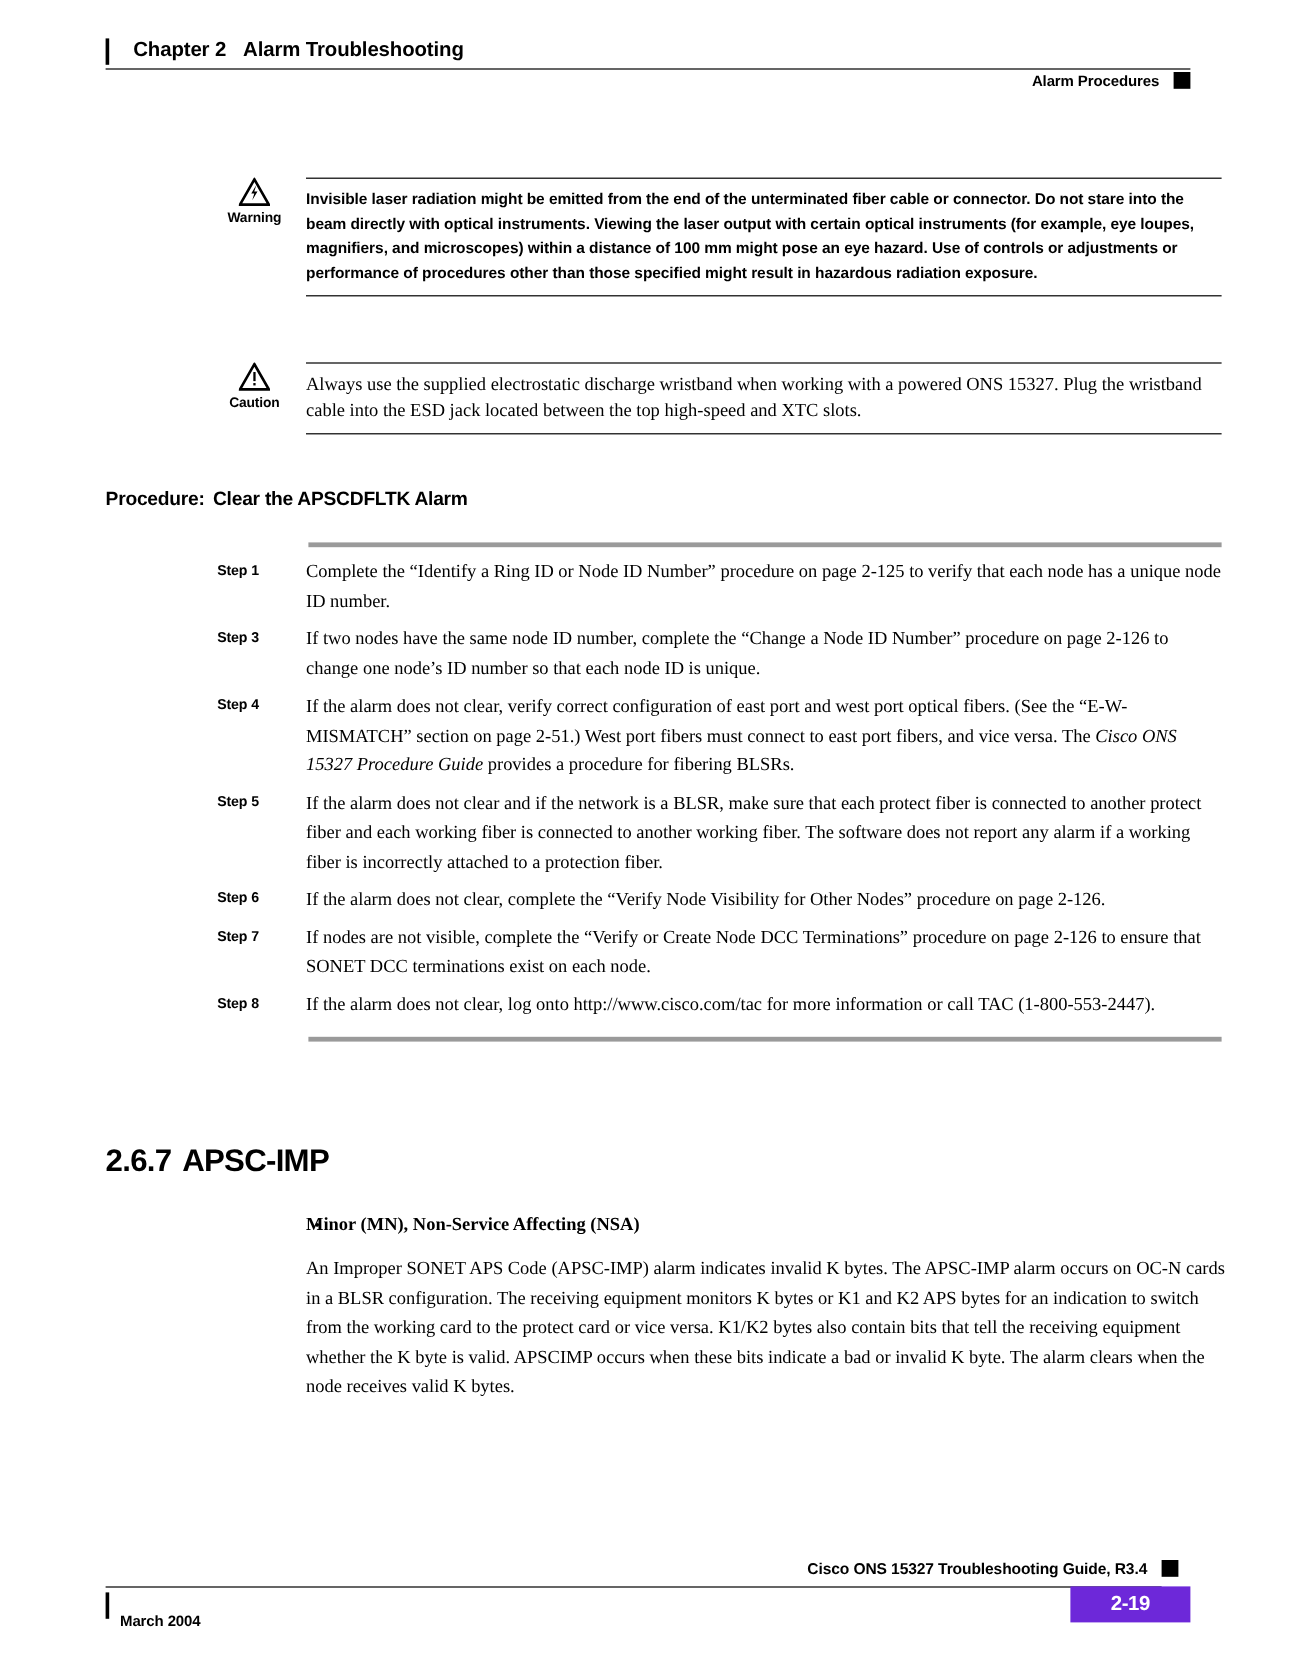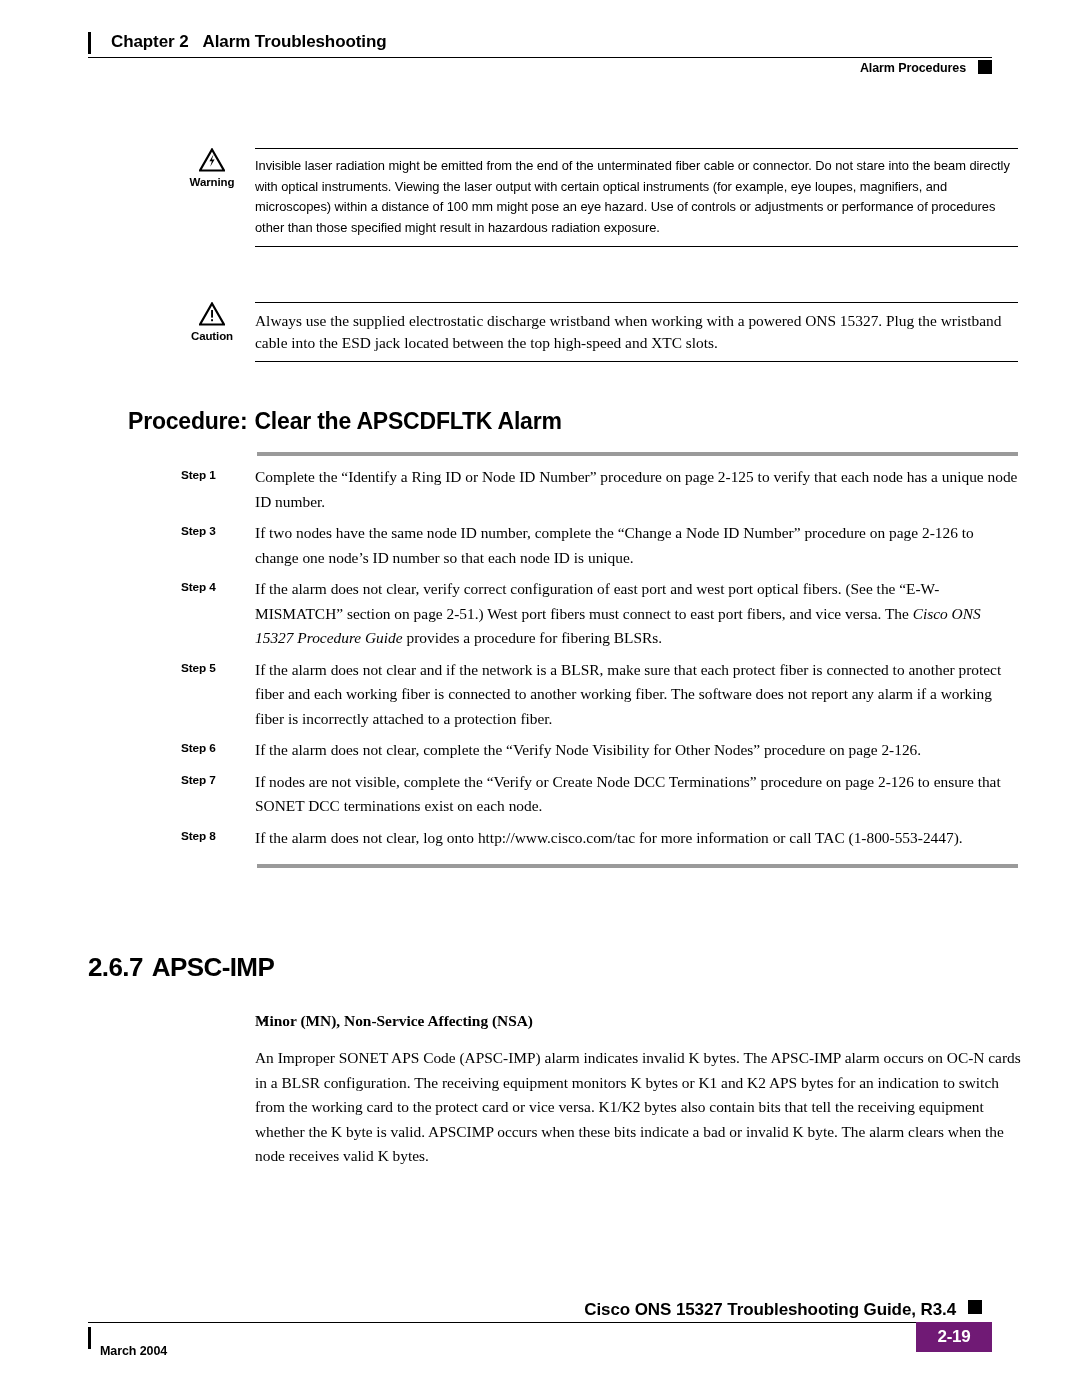--- a/index.html
+++ b/index.html
@@ -106,43 +106,42 @@
   .admon .top-rule, .admon .bot-rule {
     height: 1px;
     background: #000;
     width: 763px;
   }
   .admon .txt {
     padding: 7px 0 8px 0;
   }
   .warn-txt {
     font-family: "Liberation Sans", sans-serif;
-    font-weight: normal;
+    font-weight: bold;
     font-size: 12.9px;
     line-height: 20.5px;
     letter-spacing: -0.05px;
   }
   .caut-txt {
     font-family: "Liberation Serif", serif;
     font-size: 15.4px;
     line-height: 21.5px;
   }
 
   #warning-block { top: 148px; }
   #caution-block { top: 302px; }
 
   
   .proc-heading {
     position: absolute;
     left: 88px; top: 408px;
     font-family: "Liberation Sans", sans-serif;
     font-weight: bold;
-    font-size: 23px;
+    font-size: 16px;
     letter-spacing: -0.2px;
-    margin-left: 40px;
   }
   .proc-heading .gap { display: inline-block; width: 7px; }
 
   
   .steplist {
     position: absolute;
     left: 0; top: 452px;
     width: 980px;
   }
   .grey-rule {
@@ -223,21 +222,21 @@
     position: absolute;
     left: 88px; top: 1300px;
     width: 904px;
     height: 70px;
   }
   .ftr-title {
     position: absolute;
     right: 36px; top: 0px;
     font-family: "Liberation Sans", sans-serif;
     font-weight: bold;
-    font-size: 17px;
+    font-size: 13px;
     letter-spacing: -0.1px;
     white-space: nowrap;
   }
   .ftr-square {
     position: absolute;
     right: 10px; top: 0px;
     width: 14px; height: 14px;
     background: #000;
   }
   .ftr-rule {
@@ -258,23 +257,23 @@
     left: 12px; top: 44px;
     font-family: "Liberation Sans", sans-serif;
     font-weight: bold;
     font-size: 12.5px;
     letter-spacing: -0.1px;
     white-space: nowrap;
   }
   .ftr-pagebox {
     position: absolute;
     right: 0px; top: 22px;
-    width: 76px;
+    width: 100px;
     height: 30px;
-    background: #701a75;
+    background: #6d28d9;
     color: #fff;
     font-family: "Liberation Sans", sans-serif;
     font-weight: bold;
     font-size: 17px;
     letter-spacing: -0.3px;
     display: flex;
     align-items: center;
     justify-content: center;
   }
 </style>

